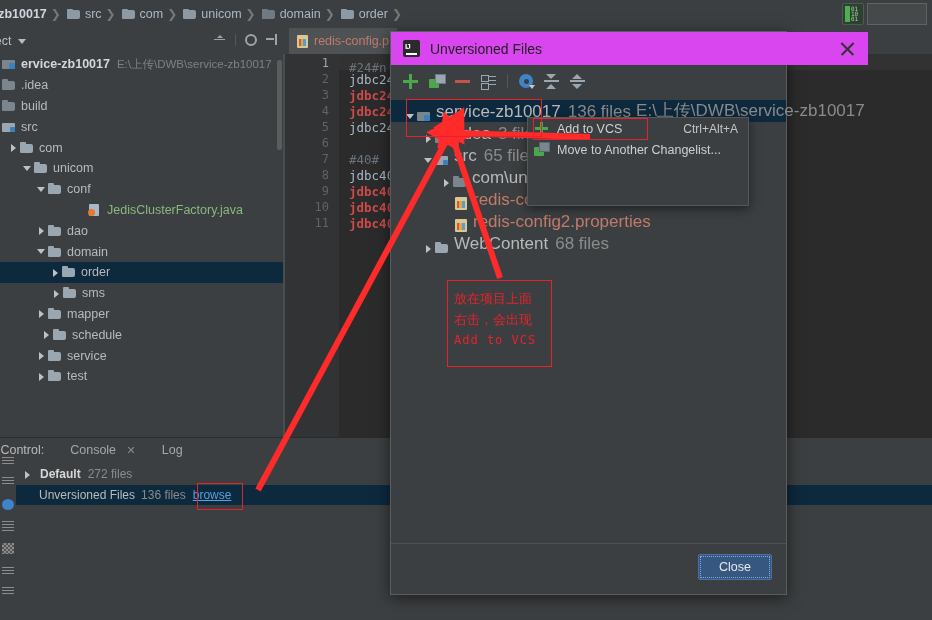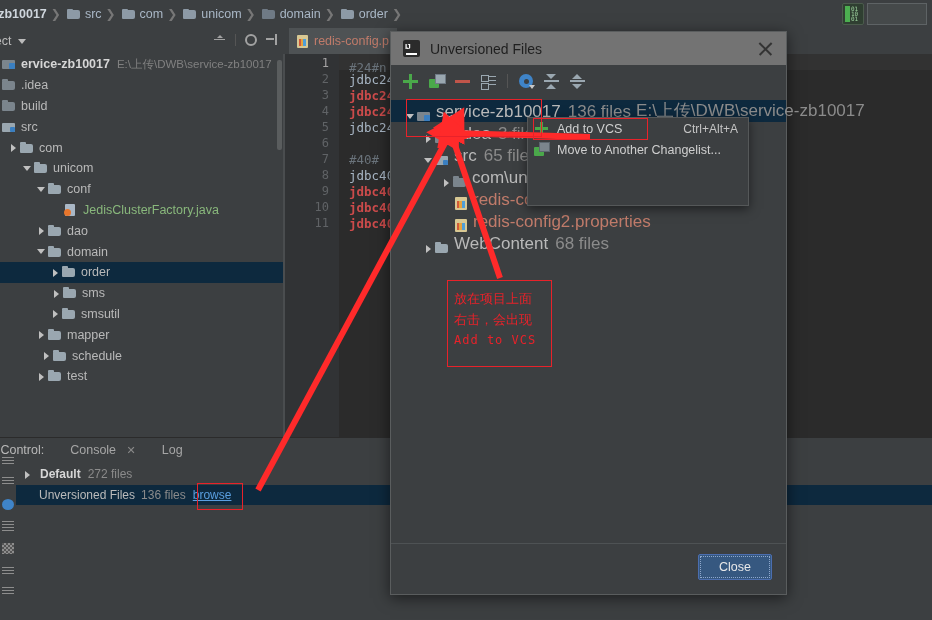--- a/index.html
+++ b/index.html
@@ -106,21 +106,21 @@
   .rail-lines{background:repeating-linear-gradient(#8d8d8d 0 1px,transparent 1px 3px);}
   #vcsrow1{left:16px;top:464px;width:916px;height:20px;display:flex;align-items:center;}
   #vcsrow2{left:16px;top:485px;width:550px;height:20px;display:flex;align-items:center;background:#0d293e;}
   #vcsrow2b{left:566px;top:485px;width:366px;height:20px;background:#0d293e;}
   #vcssplit{left:564px;top:462px;width:2px;height:47px;background:#4a7ca8;}
   .lnk{color:#5a9fe0;text-decoration:underline;}
 
   
   #dialog{left:390px;top:31px;width:395px;height:562px;background:#3c3f41;
      border:1px solid #5a5d5e;box-shadow:0 3px 14px rgba(0,0,0,.55);}
-  #dlg-title{position:absolute;left:0;top:0;width:395px;height:33px;background:#737373;
+  #dlg-title{position:absolute;left:0;top:0;width:477px;height:33px;background:#d946ef;
      display:flex;align-items:center;}
   #dlg-icon{width:17px;height:17px;margin-left:12px;background:#2b2b2b;border-radius:2px;position:relative;flex:none;}
   #dlg-icon .ij{position:absolute;left:2px;top:2px;color:#fff;font-size:8px;font-weight:bold;
      font-family:"Liberation Sans",sans-serif;letter-spacing:-1px;}
   #dlg-icon .ul{position:absolute;left:3px;bottom:2px;width:11px;height:2px;background:#fff;}
   #dlg-title .t{margin-left:10px;color:#1f1f1f;font-size:14px;}
   #dlg-close{position:absolute;right:12px;top:8px;width:17px;height:17px;cursor:pointer;}
   #dlg-close:before,#dlg-close:after{content:"";position:absolute;left:0;top:8px;width:17px;height:1.6px;background:#333;}
   #dlg-close:before{transform:rotate(45deg);}
   #dlg-close:after{transform:rotate(-45deg);}
@@ -268,21 +268,21 @@
   <div class="row" style="padding-left:22px">
     <span class="arrow d"></span>
     <span class="ic folder"></span>
     <span class="nm">unicom</span>
   </div>
   <div class="row" style="padding-left:36px">
     <span class="arrow d"></span>
     <span class="ic folder"></span>
     <span class="nm">conf</span>
   </div>
-  <div class="row" style="padding-left:64px">
+  <div class="row" style="padding-left:88px">
     <span class="ic java"></span>
     <span class="nm green">JedisClusterFactory.java</span>
   </div>
   <div class="row" style="padding-left:36px">
     <span class="arrow r"></span>
     <span class="ic folder"></span>
     <span class="nm">dao</span>
   </div>
   <div class="row" style="padding-left:36px">
     <span class="arrow d"></span>
@@ -292,34 +292,34 @@
   <div class="row sel" style="padding-left:50px">
     <span class="arrow r"></span>
     <span class="ic folder"></span>
     <span class="nm">order</span>
   </div>
   <div class="row" style="padding-left:51px">
     <span class="arrow r"></span>
     <span class="ic folder"></span>
     <span class="nm">sms</span>
   </div>
-  <div class="row" style="padding-left:50px">
-    <span class="arrow r"></span>
-    <span class="ic folder"></span>
-    <span class="nm">smsutil</span>
-  </div>
   <div class="row" style="padding-left:36px">
     <span class="arrow r"></span>
     <span class="ic folder"></span>
     <span class="nm">mapper</span>
   </div>
   <div class="row" style="padding-left:41px">
     <span class="arrow r"></span>
     <span class="ic folder"></span>
     <span class="nm">schedule</span>
+  </div>
+  <div class="row" style="padding-left:36px">
+    <span class="arrow r"></span>
+    <span class="ic folder"></span>
+    <span class="nm">service</span>
   </div>
   <div class="row" style="padding-left:36px">
     <span class="arrow r"></span>
     <span class="ic folder"></span>
     <span class="nm">test</span>
   </div>
 </div>
 <div id="projscroll" class="abs"></div>
 <div id="projsplit" class="abs"></div>
 

